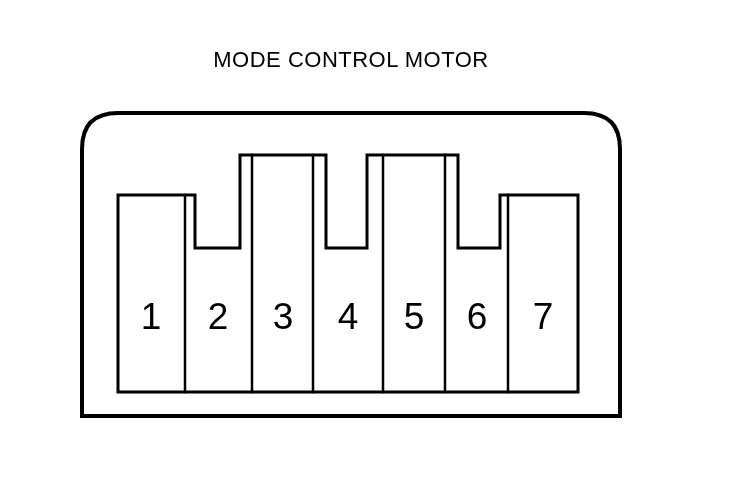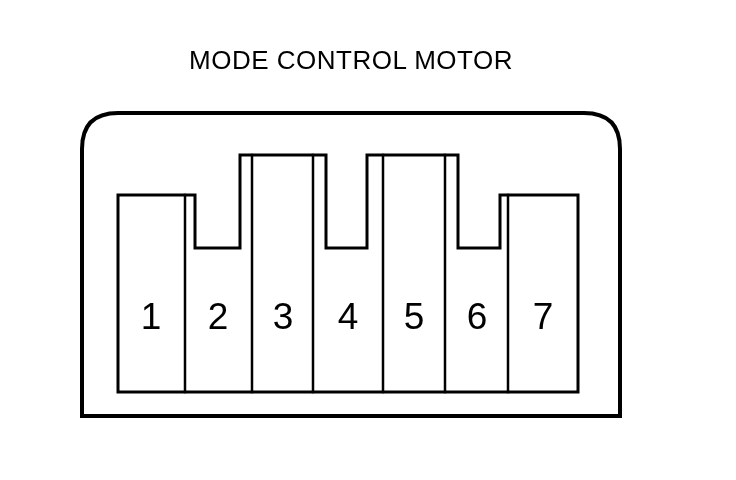--- a/index.html
+++ b/index.html
@@ -17,21 +17,21 @@
     overflow: hidden;
     position: relative;
     font-family: "Liberation Sans", sans-serif;
   }
   .diagram-title {
     position: absolute;
     top: 47px;
     left: 351px;
     transform: translateX(-50%);
     font-family: "Liberation Sans", sans-serif;
-    font-size: 26px;
+    font-size: 22px;
     line-height: 26px;
     color: var(--line, #000000);
     white-space: nowrap;
     letter-spacing: 0.5px;
   }
   svg.connector-svg {
     position: absolute;
     top: 0;
     left: 0;
     width: 736px;

